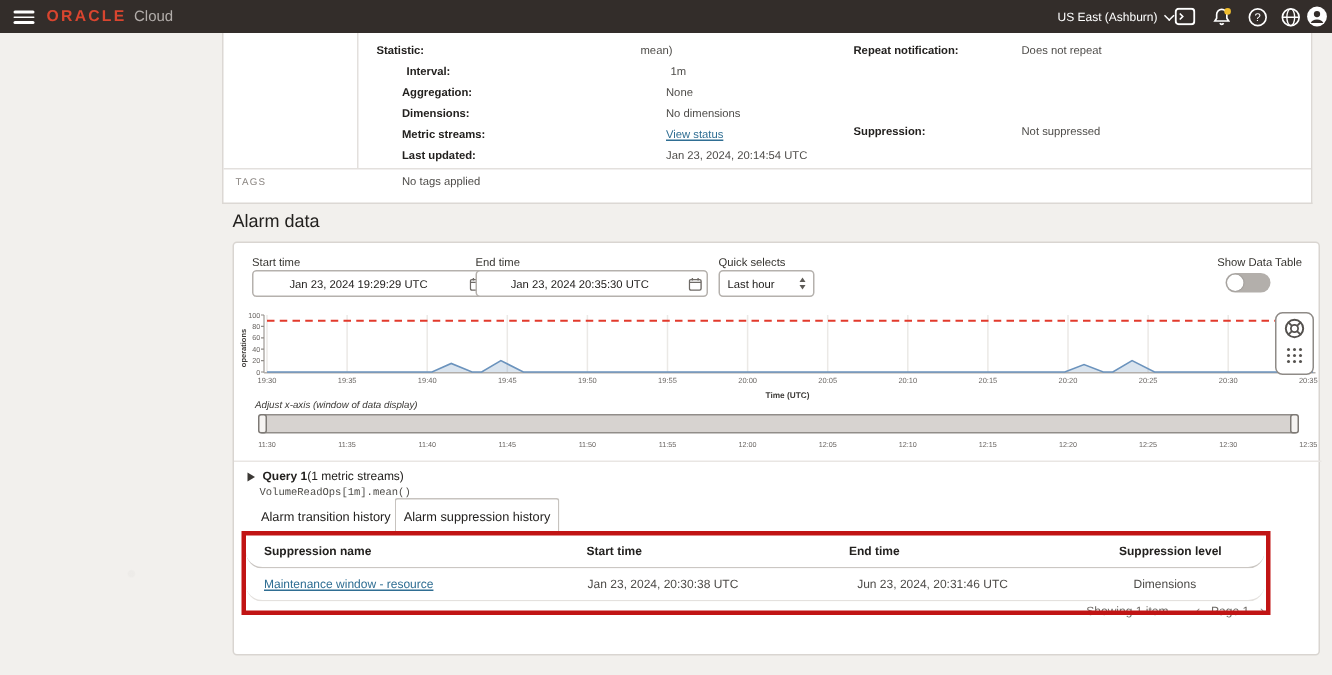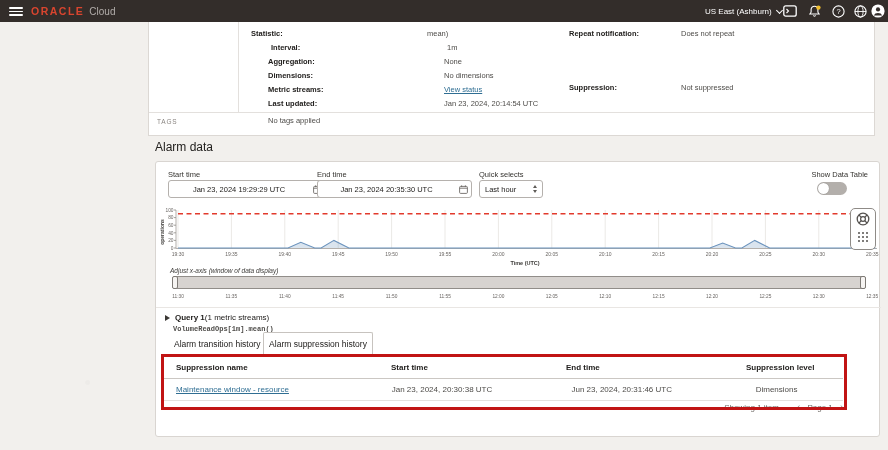--- a/index.html
+++ b/index.html
@@ -58,29 +58,29 @@
   .adjust { position:absolute; left:14px; top:105px; font-size:6.5px; font-style:italic; color:#3c3a37; }
   .slider { position:absolute; left:16px; top:114px; width:694px; height:13px; background:#d7d3d0; border:1px solid #918d89; border-radius:3px; cursor:ew-resize; }
   .handle { position:absolute; top:-1px; width:6px; height:13px; background:#f6f4f2; border:1px solid #7d7975; border-radius:2px; }
   .slidersvg { position:absolute; left:0; top:128px; }
 
   .carddiv { position:absolute; left:0; top:145px; width:725px; height:1px; background:#e9e6e3; }
 
   .queryrow { position:absolute; left:9px; top:151px; display:flex; align-items:center; font-size:8px; color:#23211f; }
   .qarrow { width:0; height:0; border-top:3.5px solid transparent; border-bottom:3.5px solid transparent; border-left:5px solid #3b3835; margin-right:5px; cursor:pointer; }
   .qbold { font-weight:bold; }
-  .qexpr { position:absolute; left:17px; top:163px; font-family:"Liberation Mono", monospace; font-size:7px; color:#4e4c49;font-weight:bold; }
+  .qexpr { position:absolute; left:17px; top:163px; font-family:"Liberation Mono", monospace; font-size:7px; color:#4e4c49; }
 
   .tab-inactive { position:absolute; left:14px; top:171px; height:21px; display:flex; align-items:center; font-size:8.5px; color:#23211f; cursor:pointer; padding:0 4px; }
   .tab-active { position:absolute; left:107px; top:170px; width:110px; height:22px; background:#fff; border:1px solid #c7c3bf; border-bottom:none; border-radius:2px 2px 0 0; display:flex; align-items:center; justify-content:center; font-size:8.5px; color:#23211f; cursor:pointer; z-index:1; }
 
   .redbox { position:absolute; left:5px; top:192px; width:686px; height:56px; border:3px solid #c11414; z-index:6; pointer-events:none; }
 
   .table { position:absolute; left:8px; top:195px; width:679px; }
-  .trow { display:flex; height:22px; align-items:center; }
+  .trow { display:flex; height:22px; align-items:center;border-radius:11px; }
   .thead { font-weight:bold; border-bottom:1px solid #cbc7c3; }
   .tbody { border-bottom:1px solid #e4e1de;gap:21px; }
   .tc { padding-left:12px; font-size:8px; color:#23211f; }
   .tc0 { width:215px; } .tc1 { width:175px; } .tc2 { width:180px; } .tc3 { width:109px; }
   .tbody .tc { color:#4e4c49; }
 
   .pager { position:absolute; left:0; top:240px; width:687px; text-align:right; font-size:8px; color:#6e6a66; }
   .pager .chevtxt { color:#8a8683; font-size:9px; cursor:pointer; }
   .pager .pg { margin:0 5px; cursor:pointer; }
   .showing { margin-right:16px; }

